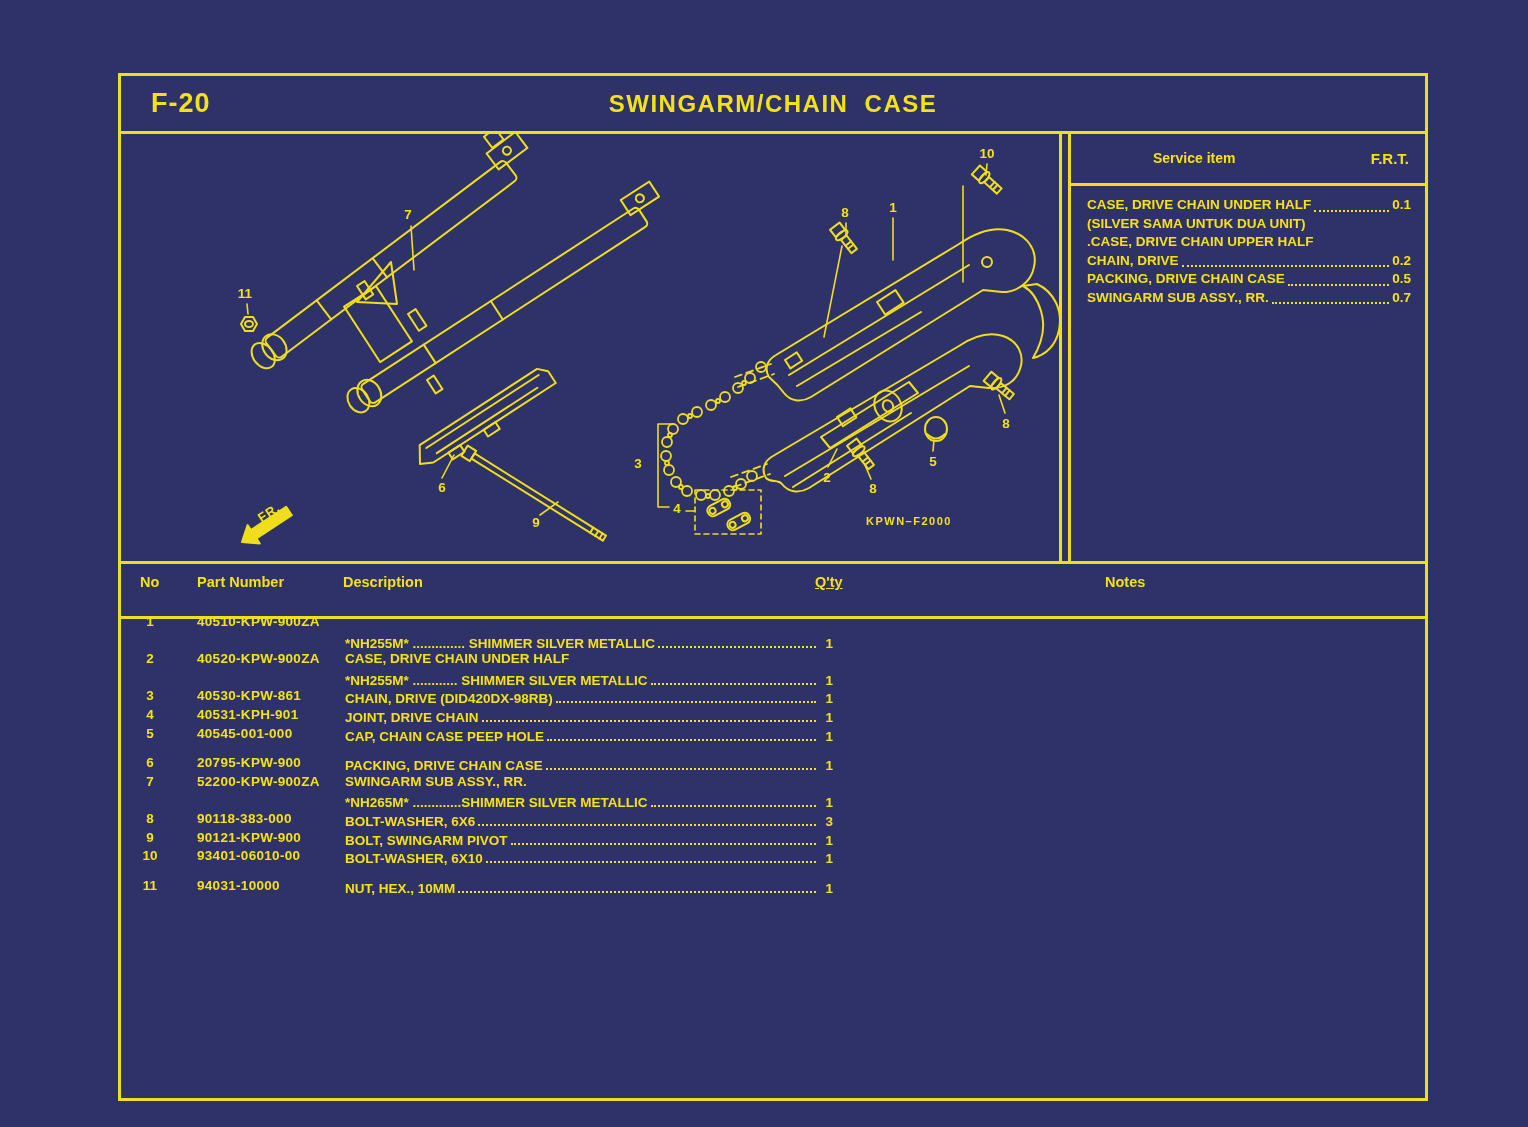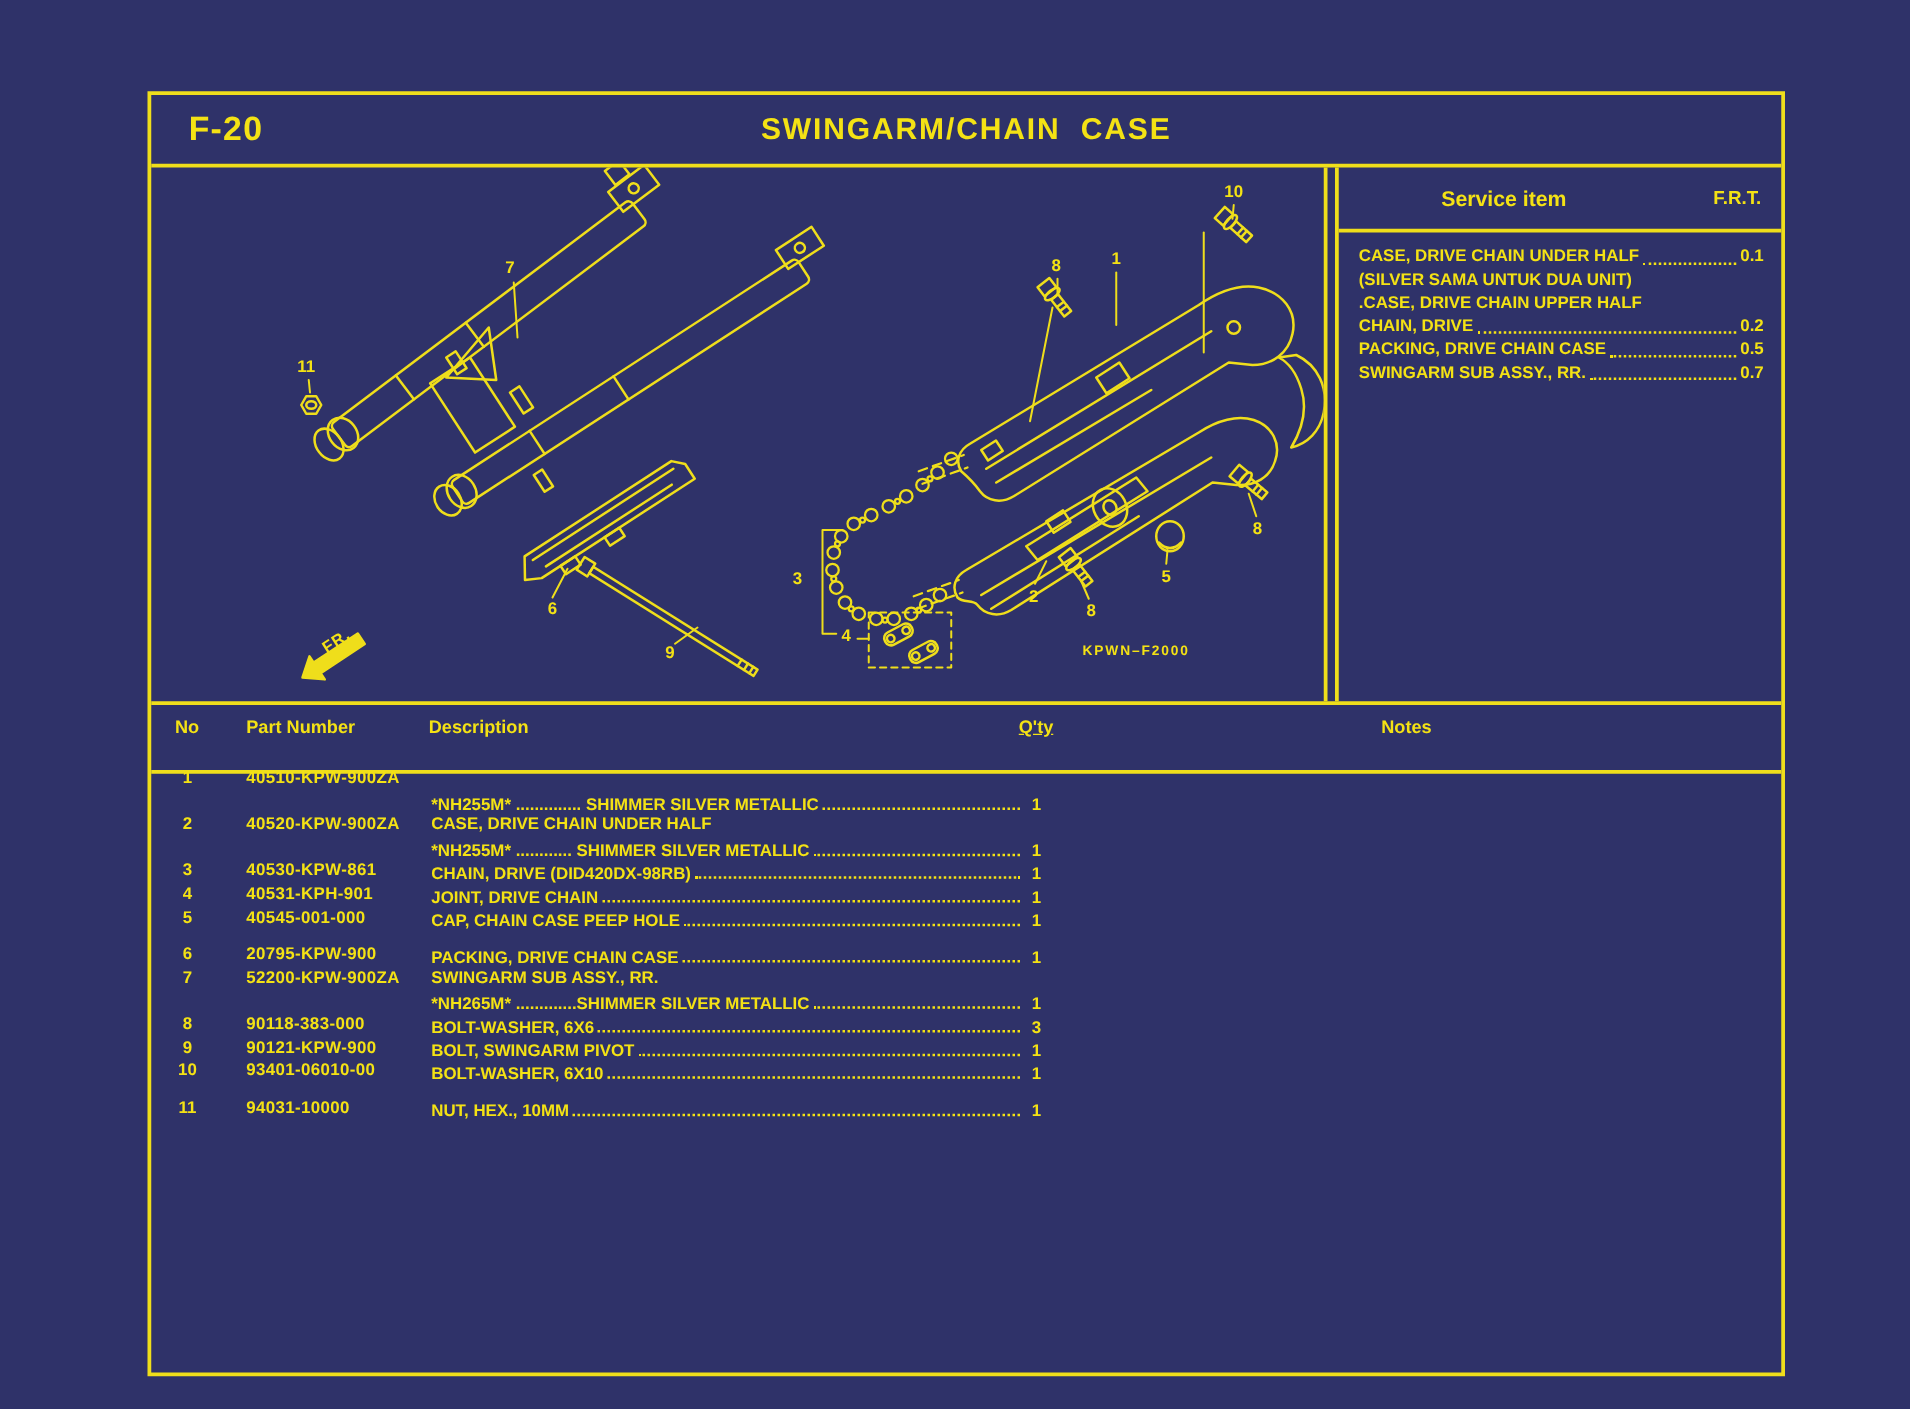--- a/index.html
+++ b/index.html
@@ -24,21 +24,21 @@
   .title{position:absolute;left:0;top:14px;width:100%;text-align:center;font-size:24px;letter-spacing:1.5px;word-spacing:8px;}
   
   .diagram{position:absolute;left:0;top:58px;width:941px;height:427px;border-right:3px solid var(--yellow);box-sizing:border-box;}
   .diagram svg{position:absolute;left:0;top:0;}
   .callout{position:absolute;transform:translate(-50%,-50%);font-size:13.5px;letter-spacing:0;}
   .fr-label{position:absolute;left:136px;top:371px;font-size:13px;transform:rotate(-33deg);letter-spacing:1px;}
   .diagram-code{position:absolute;left:745px;top:381px;font-size:11px;letter-spacing:1.5px;}
   
   .service{position:absolute;left:947px;top:58px;width:357px;height:427px;border-left:3px solid var(--yellow);box-sizing:border-box;}
   .svc-hdr{position:absolute;left:0;top:0;width:100%;height:52px;border-bottom:3px solid var(--yellow);box-sizing:border-box;}
-  .svc-title{position:absolute;left:82px;top:16px;font-size:17px;}
+  .svc-title{position:absolute;left:82px;top:16px;font-size:14px;}
   .svc-frt{position:absolute;right:16px;top:16px;font-size:15px;}
   .svc-items{position:absolute;left:16px;top:62px;right:14px;}
   .svc-line{display:flex;align-items:flex-end;font-size:13.5px;line-height:18.5px;white-space:nowrap;}
   .dots{flex:1;min-width:14px;border-bottom:2px dotted var(--text);height:13px;margin:0 3px 3px 3px;}
   .svc-val{text-align:right;}
   
   .thead{position:absolute;left:0;top:485px;width:100%;height:58px;border-top:3px solid var(--yellow);border-bottom:3px solid var(--yellow);box-sizing:border-box;font-size:14.5px;}
   .thead span{position:absolute;top:10px;}
   .th-no{left:19px;} .th-part{left:76px;} .th-desc{left:222px;} .th-qty{left:694px;text-decoration:underline;} .th-notes{left:984px;}
   .tbody{position:absolute;left:0;top:525px;bottom:0;width:100%;padding-top:13px;box-sizing:border-box;font-size:13.5px;}

